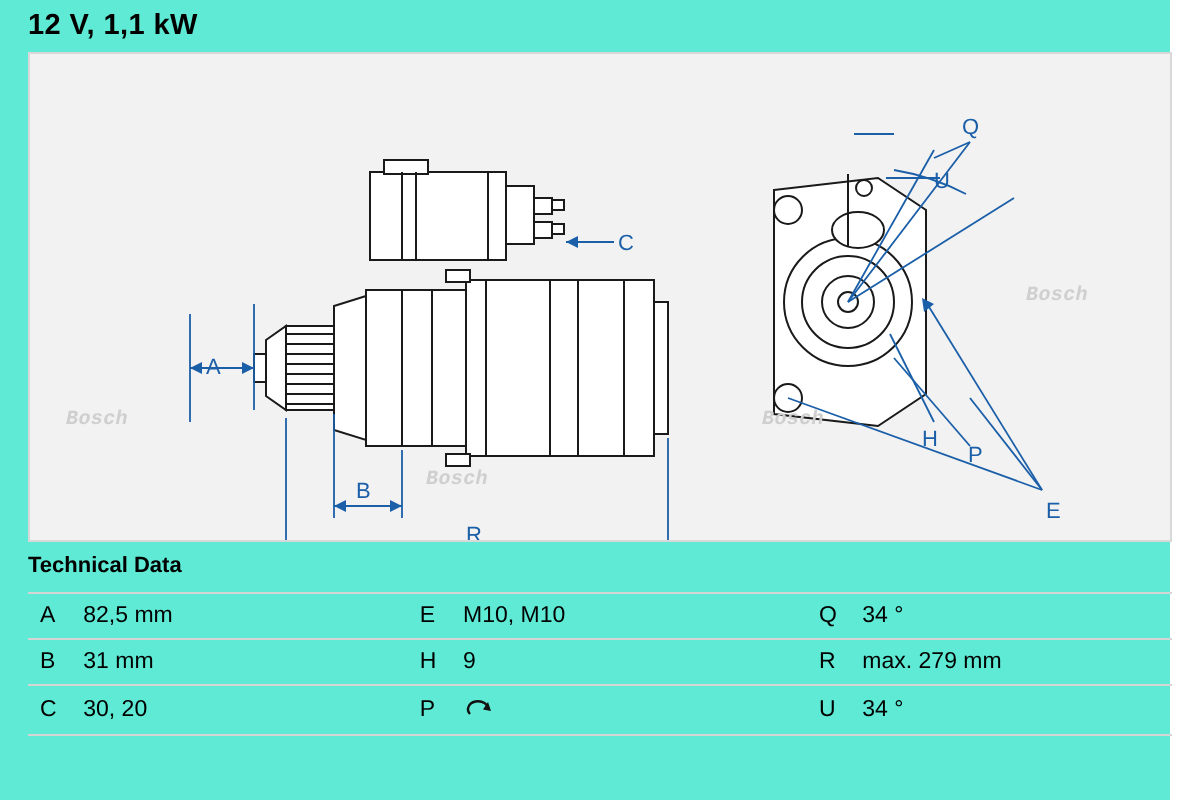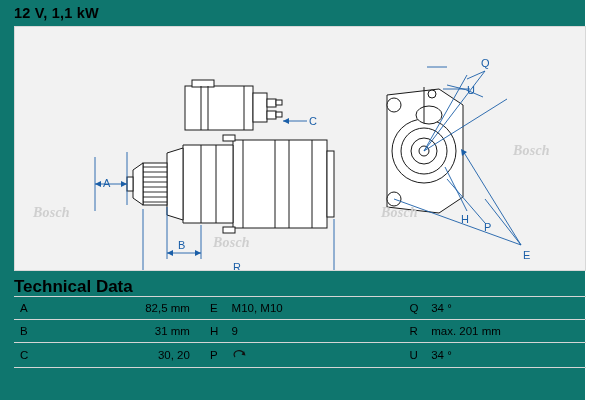--- a/index.html
+++ b/index.html
@@ -8,21 +8,21 @@
     width: 600px; height: 400px;
     background: #ffffff;
     font-family: "Liberation Sans", sans-serif;
     color: #111;
     overflow: hidden;
   }
   #page {
     position: relative;
     width: 585px;
     height: 400px;
-    background: #0f766e;
+    background: #5eead4;
   }
   .title {
     position: absolute;
     left: 14px;
     top: 5px;
     font-size: 14.5px;
     font-weight: bold;
     letter-spacing: 0.2px;
     color: #000;
   }
@@ -31,34 +31,34 @@
     left: 14px;
     top: 26px;
     width: 572px;
     height: 245px;
     background: #f2f2f2;
     border: 1px solid #d8d8d8;
   }
   .drawing-area svg { display: block; }
   .watermark {
     position: absolute;
-    font-size: 14px;
+    font-size: 10px;
     color: #cfcfcf;
     font-style: italic;
-    font-family: Liberation Serif, serif;
+    font-family: Liberation Mono, monospace;
     letter-spacing: 0.2px;
     pointer-events: none;
   }
   .wm-logo { font-weight: bold; font-style: italic; }
 
   .tech-title {
     position: absolute;
     left: 14px;
     top: 277px;
-    font-size: 17px;
+    font-size: 11px;
     font-weight: bold;
     color: #000;
   }
   table.techdata {
     position: absolute;
     left: 14px;
     top: 296px;
     width: 572px;
     border-collapse: collapse;
     font-size: 11.5px;
@@ -70,21 +70,21 @@
     height: 22px;
     vertical-align: middle;
     white-space: nowrap;
   }
   td.key {
     width: 22px;
     color: #000;
   }
   td.val { color: #000; }
   td.gap { border: none; width: 10px; }
-  .col-a { width: 170px; text-align: right; }
+  .col-a { width: 170px; }
   .col-b { width: 180px; }
   .col-c { width: 170px; }
   .sym-icon { display: inline-block; width: 16px; height: 14px; vertical-align: middle; }
 </style>
 </head>
 <body>
 
 <div id="page">
 
   <div class="title">12 V, 1,1 kW</div>
@@ -225,21 +225,21 @@
         <td class="val col-c">34 °</td>
       </tr>
       <tr>
         <td class="key">B</td>
         <td class="val col-a">31 mm</td>
         <td class="gap"></td>
         <td class="key">H</td>
         <td class="val col-b">9</td>
         <td class="gap"></td>
         <td class="key">R</td>
-        <td class="val col-c">max. 201 mm</td>
+        <td class="val col-c">max. 279 mm</td>
       </tr>
       <tr>
         <td class="key">C</td>
         <td class="val col-a">30, 20</td>
         <td class="gap"></td>
         <td class="key">P</td>
         <td class="val col-b">
           <span class="sym-icon">
             <svg width="16" height="14" viewBox="0 0 16 14">
               <path d="M3 9 A 5 4 0 1 1 12 7" fill="none" stroke="#111" stroke-width="1.2"></path>

